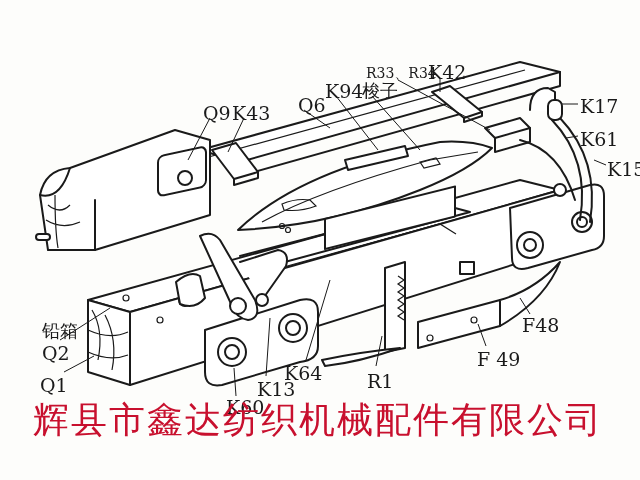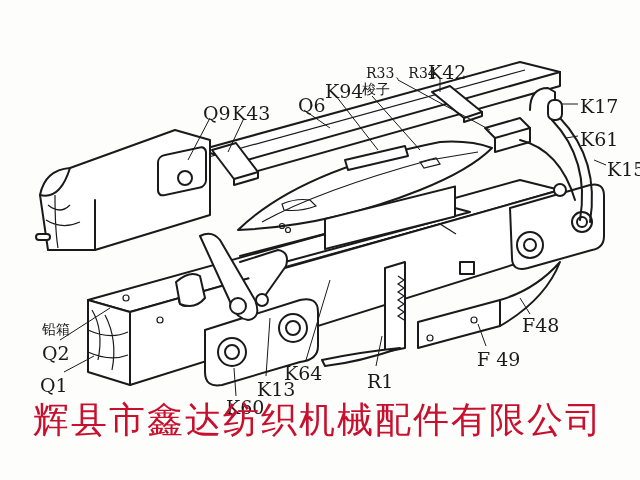--- a/index.html
+++ b/index.html
@@ -1,20 +1,20 @@
 <!DOCTYPE html>
 <html><head>
 <meta charset="utf-8">
 <style>
   html, body { margin:0; padding:0; background:#ffffff; }
   body { width:640px; height:480px; overflow:hidden; position:relative; }
   #canvas { position:absolute; left:0; top:0; width:640px; height:480px; background:#fdfdfb; }
   svg { position:absolute; left:0; top:0; }
   .lbl { position:absolute; font-family:"DejaVu Serif","Liberation Serif",serif; font-size:19px; color:#1a1a1a; line-height:1; white-space:nowrap; }
-  .lbl.cn { font-family:"DejaVu Sans","Liberation Sans",sans-serif; font-size:14px; }
+  .lbl.cn { font-family:"DejaVu Sans","Liberation Sans",sans-serif; font-size:18px; }
   #banner { position:absolute; left:0; top:402px; width:636px; text-align:center;
             font-family:"DejaVu Sans","Liberation Sans",sans-serif; font-size:36px;
             letter-spacing:2px; color:#c8102e; line-height:1; }
   .ln { stroke:#1a1a1a; stroke-width:2; fill:none; stroke-linejoin:round; stroke-linecap:round; }
   .thin { stroke:#1a1a1a; stroke-width:1.2; fill:none; }
   .fillw { fill:#ffffff; }
   .leader { stroke:#1a1a1a; stroke-width:1; fill:none; }
 </style>
 </head>
 <body>

